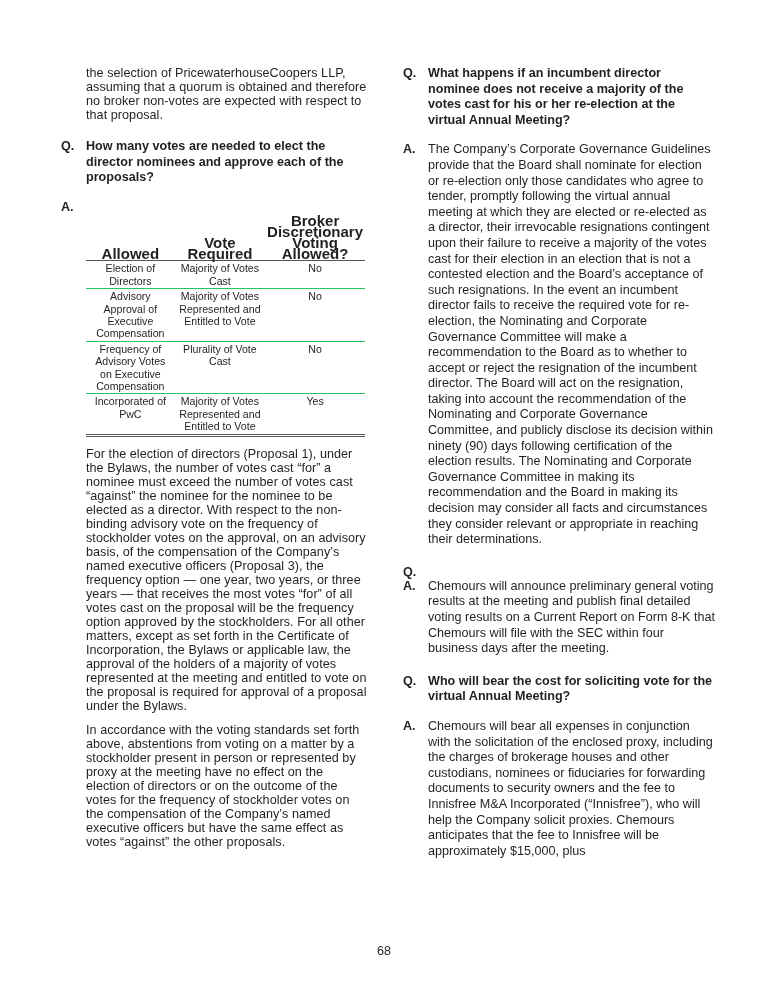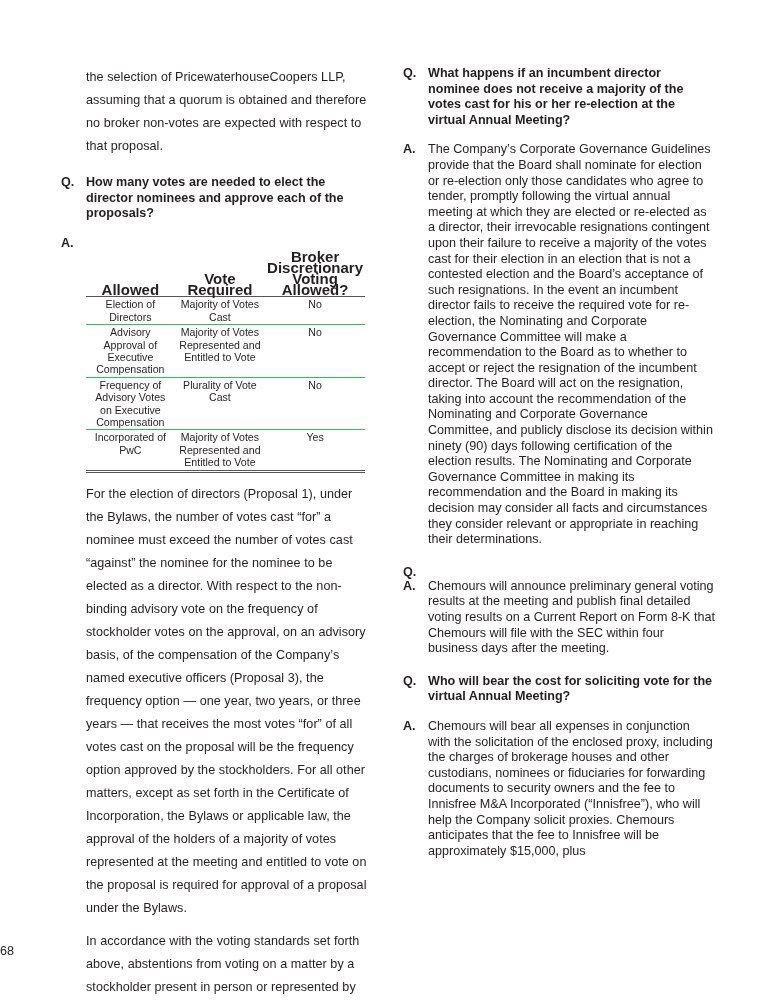--- a/index.html
+++ b/index.html
@@ -4,21 +4,21 @@
 <style>
   html, body { margin: 0; padding: 0; background: #ffffff; }
   body {
     width: 768px; height: 1000px; position: relative; overflow: hidden;
     font-family: "Liberation Sans", sans-serif; color: #231f20;
   }
   .col { position: absolute; top: 66px; width: 306px; }
   .col-left { left: 61px; }
   .col-right { left: 403px; width: 312px; }
   .para {
-    font-size: 12.6px; line-height: 23px; margin: 0; padding-left: 25px;
+    font-size: 12.6px; line-height: 14px; margin: 0; padding-left: 25px;
     letter-spacing: 0.05px;
   }
   .qa { position: relative; padding-left: 25px; margin: 0; font-size: 12.6px; line-height: 15.6px; }
   .qa .mark { position: absolute; left: 0; top: 0; font-weight: bold; }
   .qa.q .text { font-weight: bold; }
   .gap-s { height: 10px; }
   .gap-m { height: 14px; }
   .gap-l { height: 17px; }
 
   table.vote {
@@ -31,21 +31,21 @@
     border-bottom: 1px solid #555;
   }
   table.vote td { vertical-align: top; padding: 1px 2px 1px 2px; border-bottom: 1px solid #22c55e; }
   table.vote tr:last-child td { border-bottom: 3px double #555; }
   table.vote .c1 { width: 92px; }
   table.vote .c2 { width: 96px; }
   table.vote .c3 { width: 85px; }
 
   .page-num {
     position: absolute; left: 0; width: 768px; top: 944px;
-    font-size: 12.6px;
+    text-align: center; font-size: 12.6px;
   }
 </style>
 </head>
 <body>
 
 <div class="col col-left">
   <p class="para">the selection of PricewaterhouseCoopers LLP, assuming that a quorum is obtained and therefore no broker non-votes are expected with respect to that proposal.</p>
   <div class="gap-l"></div>
   <div class="qa q">
     <span class="mark">Q.</span>

